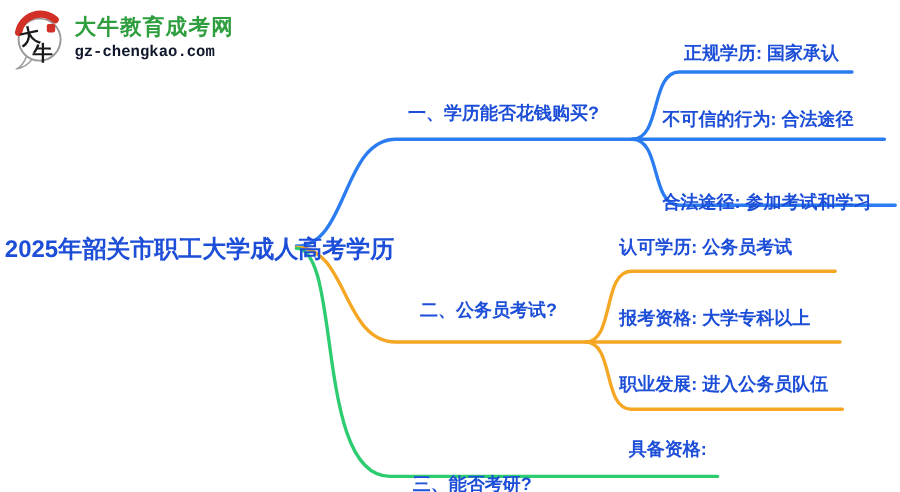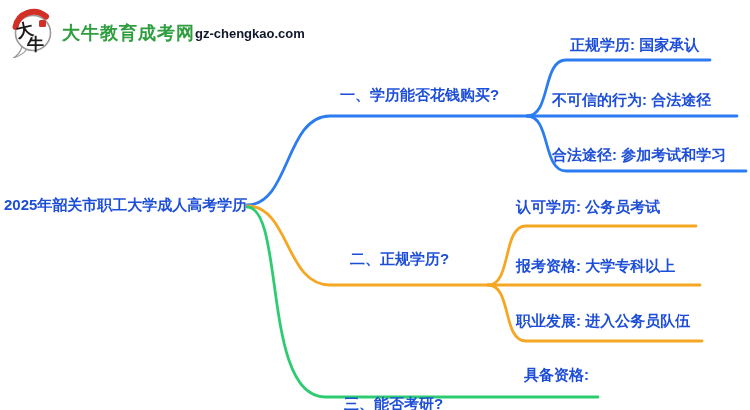--- a/index.html
+++ b/index.html
@@ -3,32 +3,32 @@
 <meta charset="utf-8">
 <style>
   html,body{margin:0;padding:0;background:#fff;}
   .stage{
     position:relative;width:750px;height:410px;background:#ffffff;overflow:hidden;
     font-family:"Liberation Sans","DejaVu Sans",sans-serif;
   }
   
   .brand{position:absolute;left:10px;top:8px;display:flex;align-items:center;gap:6px;}
   .logo-icon{width:46px;height:50px;flex:0 0 auto;}
-  .brand-text{display:flex;line-height:1.05;}
+  .brand-text{display:flex;flex-direction:column;line-height:1.05;font-family:Liberation Mono, monospace;}
   .brand-name{font-size:18px;font-weight:bold;color:#2f9e3f;letter-spacing:1px;white-space:nowrap;}
   .brand-domain{font-size:13px;font-weight:bold;color:#0f172a;margin-top:3px;white-space:nowrap;}
   
   .links{position:absolute;left:0;top:0;width:750px;height:410px;}
   .links path{fill:none;stroke-width:2.8;stroke-linecap:round;stroke-linejoin:round;}
   
   .label{
     position:absolute;color:#1d4ed8;font-weight:600;white-space:nowrap;
     font-size:15px;line-height:1.25;
   }
-  .label.root{font-size:15px;}
+  .label.root{font-size:20px;}
   .label.branch{font-size:15px;}
 </style>
 </head>
 <body>
 
 <div class="stage">
 
   <header class="brand">
     <div class="logo-icon">
       <svg viewBox="0 0 46 50" width="46" height="50" aria-hidden="true">
@@ -57,23 +57,23 @@
     <path d="M488,285 C512,285 502,341 526,341 L702,341" stroke="#f5a623"></path>
 
     <path d="M247,207 C285,207 262,397 325,397 L598,397" stroke="#2ecc71"></path>
   </svg>
 
   <div class="label root" style="left:4px;top:196px;">2025年韶关市职工大学成人高考学历</div>
 
   <div class="label branch" style="left:340px;top:86px;">一、学历能否花钱购买?</div>
   <div class="label" style="left:570px;top:36px;">正规学历: 国家承认</div>
   <div class="label" style="left:552px;top:91px;">不可信的行为: 合法途径</div>
-  <div class="label" style="left:552px;top:146px;">合法途径: 参加考试和学习</div>
+  <div class="label" style="left:552px;top:160px;">合法途径: 参加考试和学习</div>
 
-  <div class="label branch" style="left:350px;top:250px;">二、正规学历?</div>
+  <div class="label branch" style="left:350px;top:250px;">二、公务员考试?</div>
   <div class="label" style="left:516px;top:198px;">认可学历: 公务员考试</div>
   <div class="label" style="left:516px;top:312px;">职业发展: 进入公务员队伍</div>
   <div class="label" style="left:516px;top:257px;">报考资格: 大学专科以上</div>
 
   <div class="label branch" style="left:344px;top:378px;margin-top:17px;">三、能否考研?</div>
   <div class="label" style="left:524px;top:366px;">具备资格:</div>
 
 </div>
 
 </body></html>

